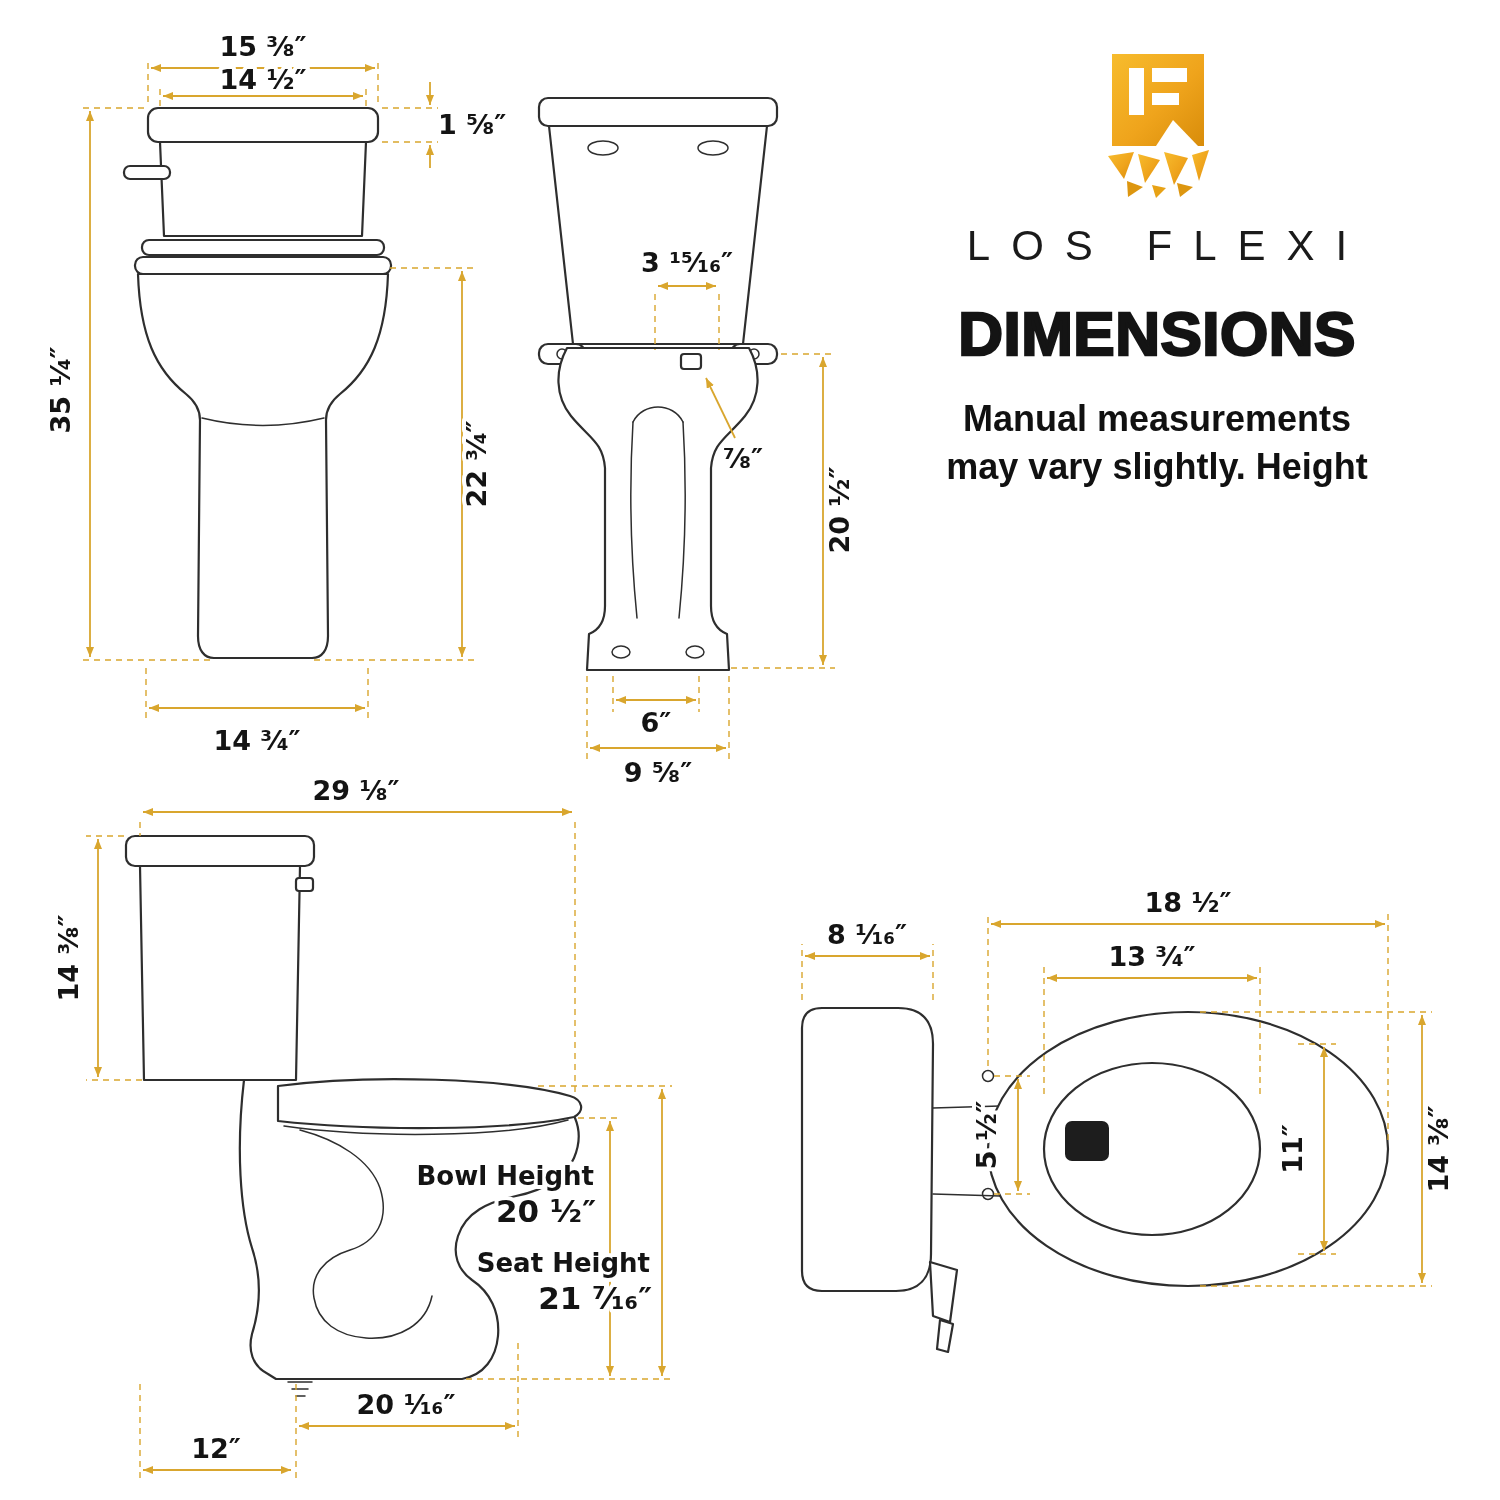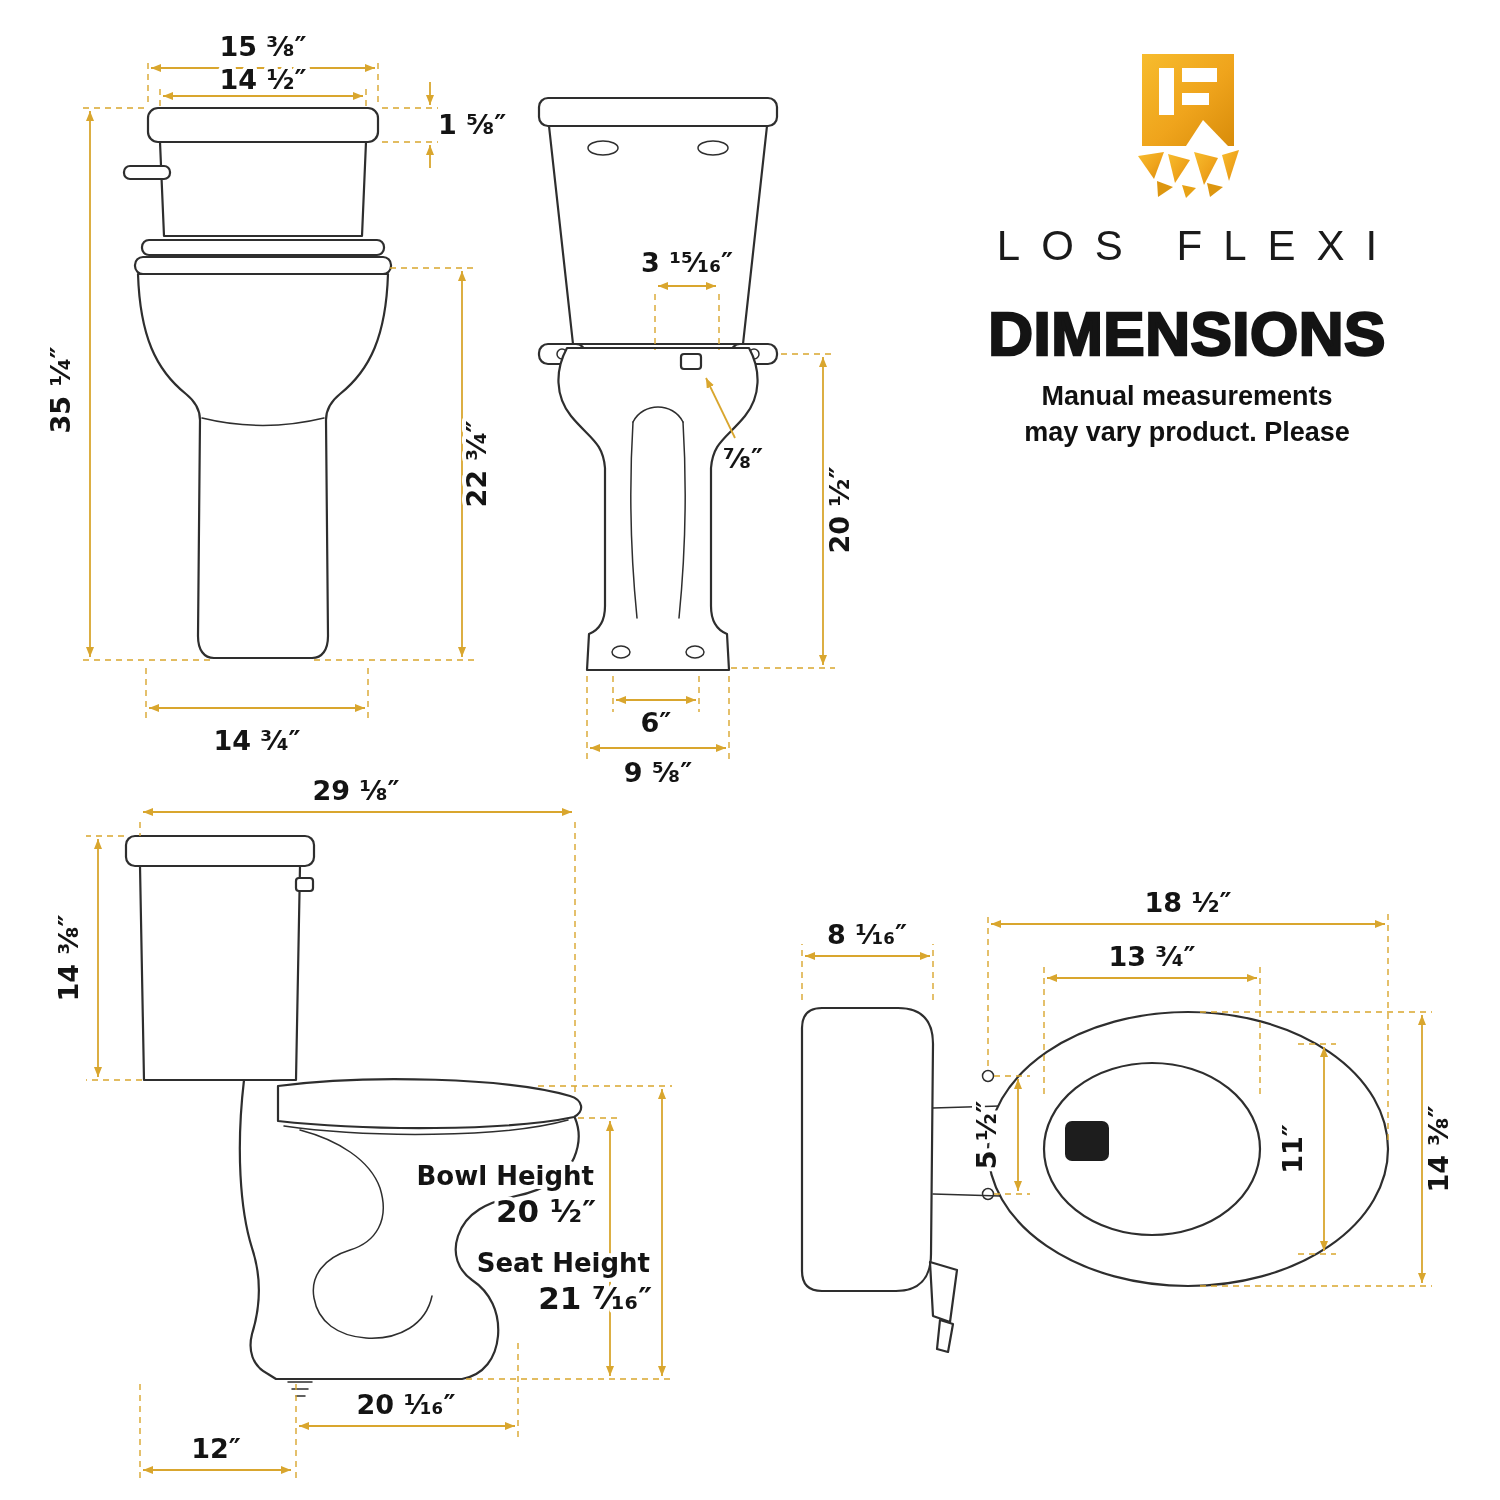--- a/index.html
+++ b/index.html
@@ -17,21 +17,21 @@
   .ext{stroke:#D9A62E;stroke-width:1.4;stroke-dasharray:6 5;fill:none}
   .dimtext{font-family:"DejaVu Sans",sans-serif;font-size:27px;font-weight:600;fill:#141414;
            paint-order:stroke;stroke:#ffffff;stroke-width:8px;stroke-linejoin:round}
   .dimval{font-size:31px;font-weight:700}
   .dimlabel{font-size:26px;font-weight:600}
 
   
   .brand{width:570px;text-align:center;color:#141414}
   .brand-name{margin-top:16px;font-size:42px;font-weight:400;letter-spacing:.5em;text-indent:.5em;color:#1a1a1a}
   .brand-title{margin-top:28px;font-size:62px;font-weight:800;letter-spacing:.5px;color:#141414;-webkit-text-stroke:2.5px #141414}
-  .brand-disclaimer{margin-top:9px;font-size:27px;font-weight:600;line-height:1.34;color:#111}
+  .brand-disclaimer{margin-top:26px;font-size:36px;font-weight:600;line-height:1.34;color:#111}
 </style>
 </head>
 <body>
 
 <div class="sheet">
 
   <svg class="abs" style="left:38px;top:18px" width="475" height="745" viewBox="0 0 475 745">
     <defs>
       <marker id="arw" markerUnits="userSpaceOnUse" markerWidth="12" markerHeight="10" refX="10" refY="4" orient="auto-start-reverse">
         <path d="M0,0 L10,4 L0,8 Z" fill="#D9A62E"></path>
@@ -129,21 +129,21 @@
       <text class="dimtext" x="153" y="674" text-anchor="middle">6″</text>
     </g>
 
     <g>
       <path class="ext" d="M84,618 V702 M226,618 V702"></path>
       <line class="dim" x1="87" y1="690" x2="223" y2="690" marker-start="url(#arw)" marker-end="url(#arw)"></line>
       <text class="dimtext" x="155" y="724" text-anchor="middle">9 ⁵⁄₈″</text>
     </g>
   </svg>
 
-  <div class="abs brand" style="left:902px;top:52px">
+  <div class="abs brand" style="left:872px;top:52px">
     <svg width="170" height="150" viewBox="0 0 170 150">
       <defs>
         <linearGradient id="goldg" x1="0" y1="0" x2="1" y2="1">
           <stop offset="0" stop-color="#F7BC2D"></stop>
           <stop offset="0.55" stop-color="#EFA41C"></stop>
           <stop offset="1" stop-color="#D88C0A"></stop>
         </linearGradient>
       </defs>
       <g>
         <rect x="40" y="2" width="92" height="92" fill="url(#goldg)"></rect>
@@ -159,21 +159,21 @@
         <polygon points="120,103 137,98 127,129" fill="url(#goldg)"></polygon>
         <polygon points="55,129 71,135 56,145" fill="#DD960F"></polygon>
         <polygon points="105,131 121,135 108,145" fill="#DD960F"></polygon>
         <polygon points="80,133 94,136 84,146" fill="#E8A215"></polygon>
       </g>
     </svg>
     <div class="brand-name">LOS FLEXI</div>
     <div class="brand-title">DIMENSIONS</div>
     <div class="brand-disclaimer">
       <div>Manual measurements</div>
-      <div>may vary product. Please</div>
+      <div>may vary slightly. Height</div>
     </div>
   </div>
 
   <svg class="abs" style="left:38px;top:778px" width="740" height="712" viewBox="0 0 740 712">
 
     <g>
       <path class="oo" d="M206,302 C198,370 202,432 214,470 C224,500 222,530 214,556 C210,572 214,588 230,596 L238,601 L424,601 C446,597 458,580 460,558 C462,534 452,514 434,502 C420,492 414,476 420,458 C428,434 450,424 478,418 C508,412 528,398 536,380 C542,366 542,352 537,340"></path>
       <rect class="outline" x="88" y="58" width="188" height="30" rx="9"></rect>
       <path class="outline" d="M102,88 L262,88 L258,302 L106,302 Z"></path>
       <rect class="outline" x="258" y="100" width="17" height="13" rx="3"></rect>

